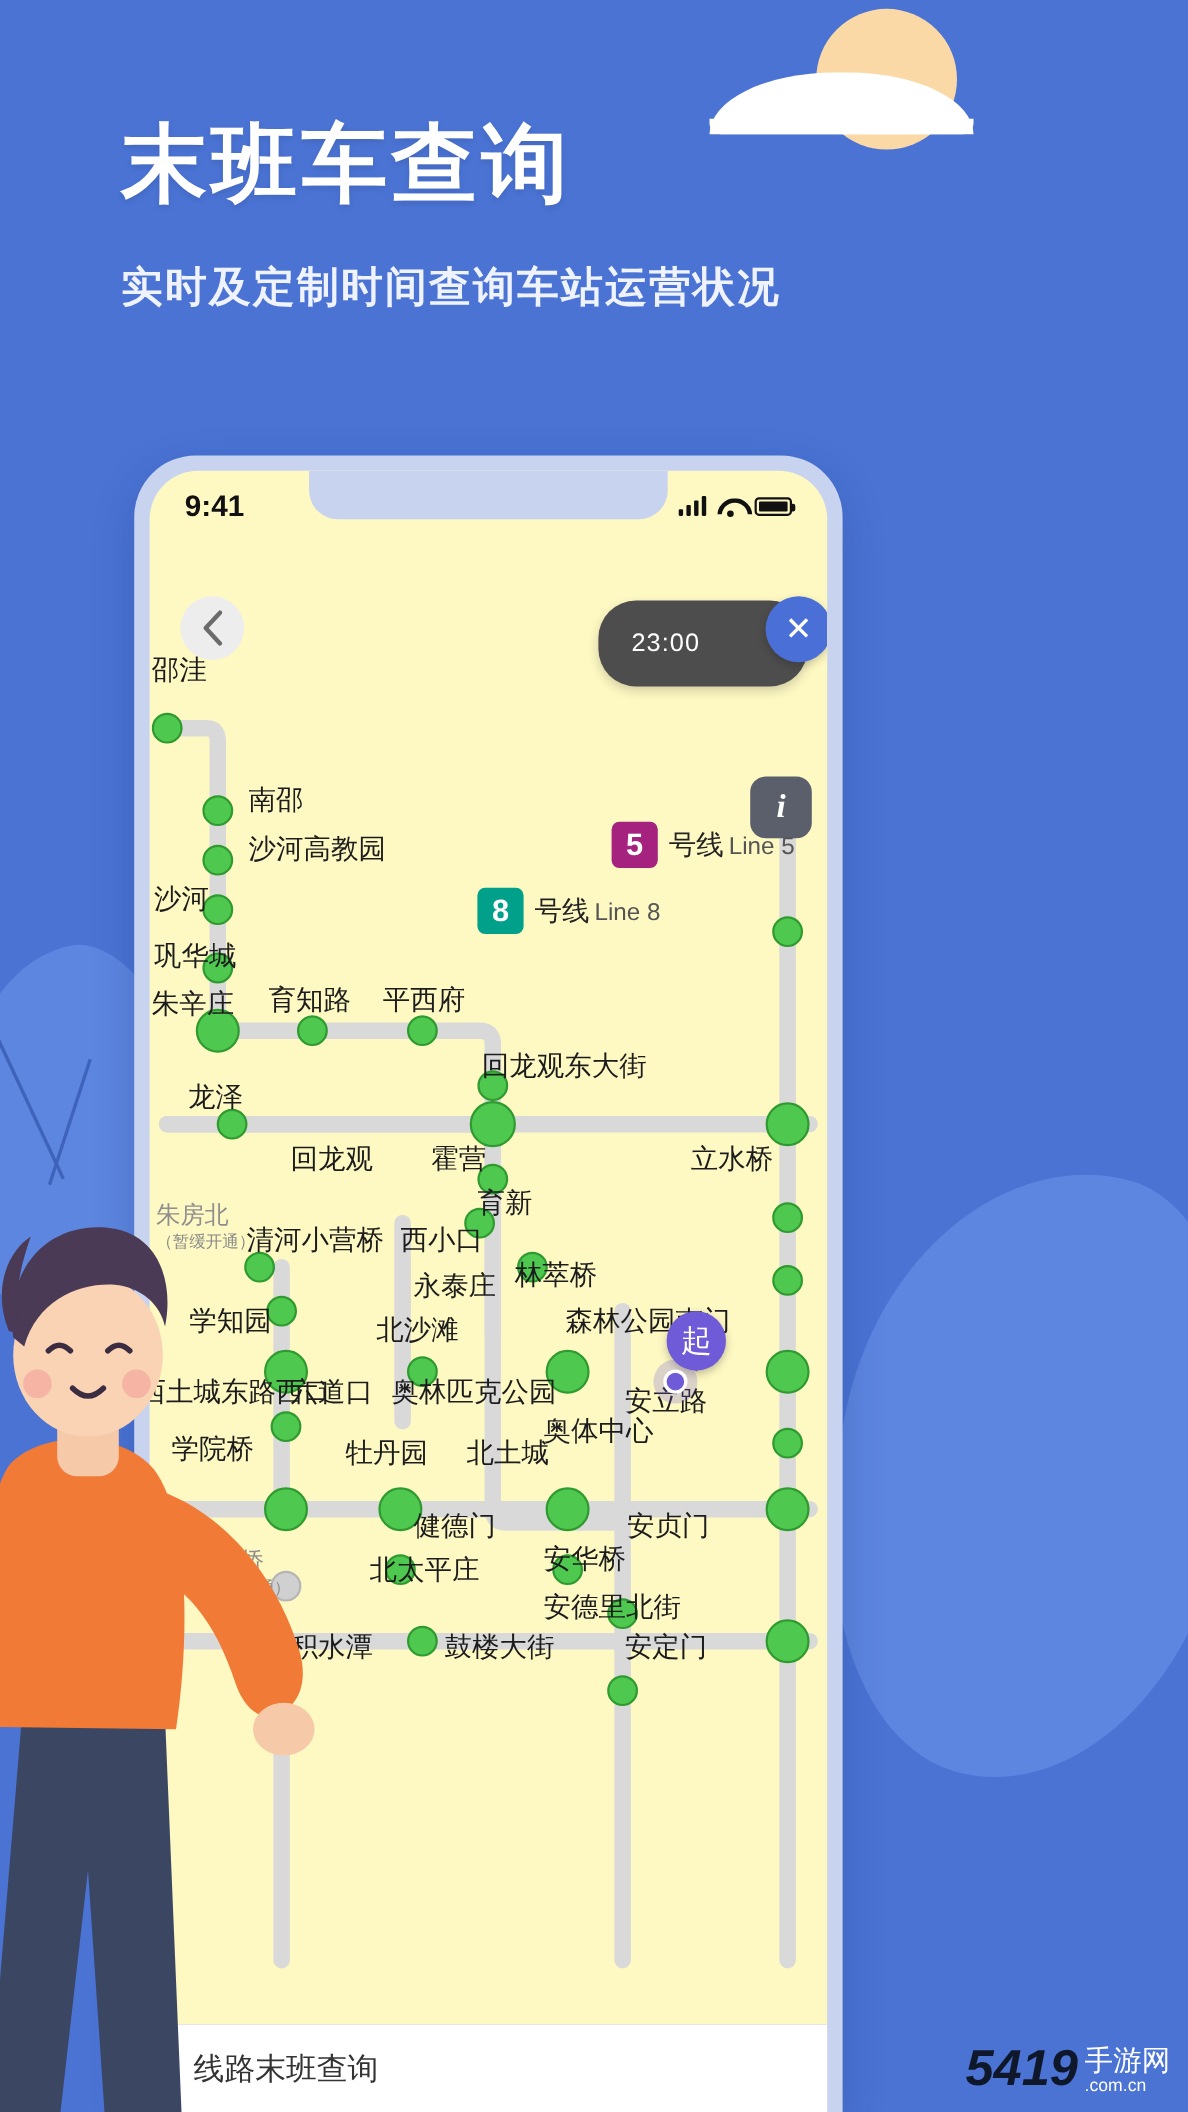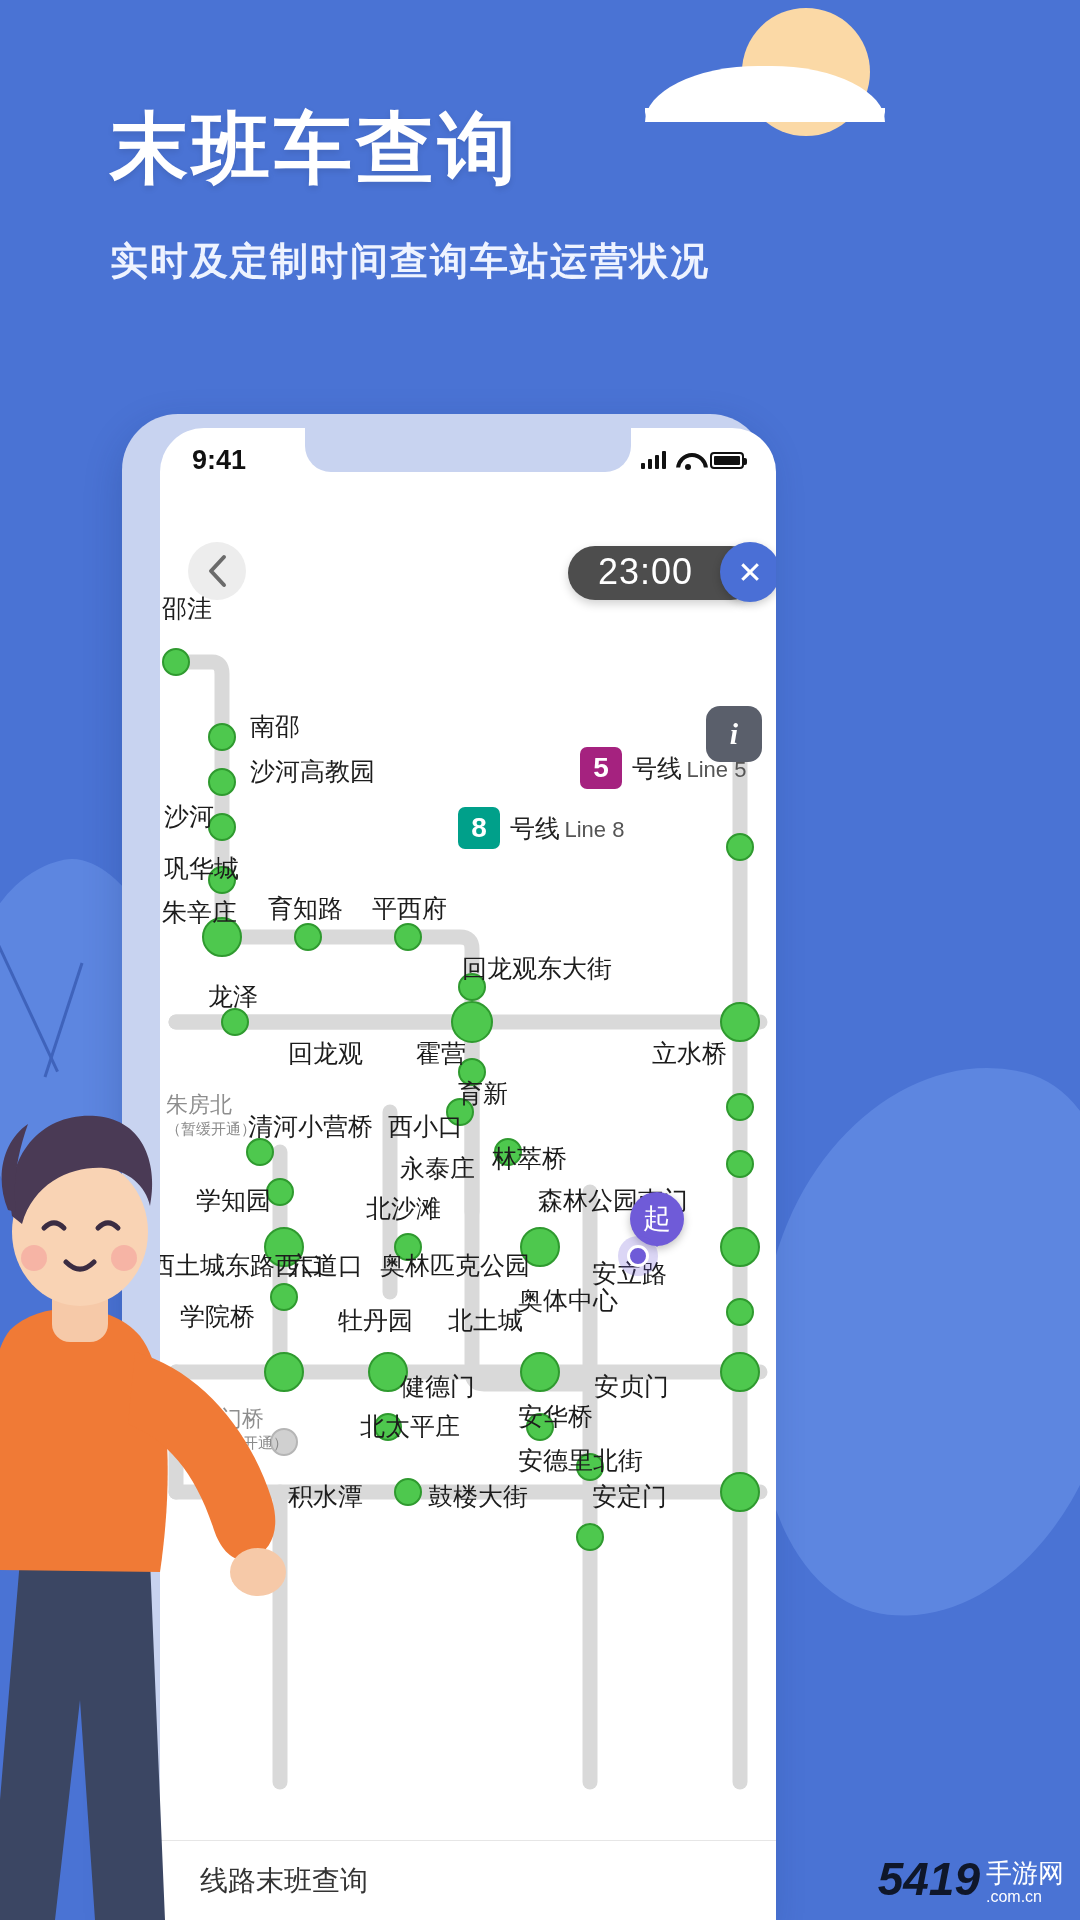--- a/index.html
+++ b/index.html
@@ -75,25 +75,24 @@
   .phone {
     position: absolute; left: 122px; top: 414px;
     width: 644px; height: 1506px;
     background: #c8d3f0;
     border-radius: 56px 56px 0 0;
     padding: 14px 14px 0 14px;
     box-shadow: 0 14px 38px rgba(20,40,100,.22);
   }
   .screen {
     width: 100%; height: 100%;
-    background: #ffffff;
+    background: #fef9c3;
     border-radius: 44px 44px 0 0;
     position: relative;
     overflow: hidden;
-    margin-left: 24px;
   }
   .notch {
     position: absolute; left: 50%; top: 0; transform: translateX(-50%);
     width: 326px; height: 44px;
     background: #c8d3f0;
     border-radius: 0 0 26px 26px;
   }
   .statusbar {
     position: absolute; left: 0; top: 0; width: 100%; height: 64px;
     display: flex; align-items: center; justify-content: space-between;
@@ -136,26 +135,26 @@
   .back-btn {
     position: absolute; left: 28px; top: 50px;
     width: 58px; height: 58px; border-radius: 50%;
     background: #ededed;
     display: flex; align-items: center; justify-content: center;
   }
   .back-btn svg { display:block; }
 
   .time-chip {
     position: absolute; right: 18px; top: 54px;
-    height: 54px; min-width: 190px;
+    height: 78px; min-width: 190px;
     background: #4d4d4d; color: #fff;
     border-radius: 34px;
     display: flex; align-items: center;
     padding: 0 54px 2px 30px;
-    font-size: 36px; letter-spacing: 1px;
+    font-size: 23px; letter-spacing: 1px;
     box-shadow: 0 4px 10px rgba(0,0,0,.18);
   }
   .chip-close {
     position: absolute; right: -4px; top: 50px;
     width: 60px; height: 60px; border-radius: 50%;
     background: #4a6fd6; color: #fff;
     display: flex; align-items: center; justify-content: center;
     font-size: 30px; font-weight: bold;
     box-shadow: 0 3px 8px rgba(0,0,0,.2);
   }
@@ -368,21 +367,21 @@
 
       <div class="sta" style="left:2px;  top:100px;">邵洼</div>
       <div class="sta" style="left:90px; top:218px;">南邵</div>
       <div class="sta" style="left:90px; top:263px;">沙河高教园</div>
       <div class="sta" style="left:4px;  top:308px;">沙河</div>
       <div class="sta" style="left:4px;  top:360px;">巩华城</div>
       <div class="sta" style="left:2px;  top:404px;">朱辛庄</div>
       <div class="sta" style="left:108px;top:400px;">育知路</div>
       <div class="sta" style="left:212px;top:400px;">平西府</div>
       <div class="sta" style="left:302px;top:460px;">回龙观东大街</div>
-      <div class="sta" style="left:48px; top:488px;">龙泽</div>
+      <div class="sta" style="left:35px; top:488px;">龙泽</div>
       <div class="sta" style="left:128px;top:545px;">回龙观</div>
       <div class="sta" style="left:256px;top:545px;">霍营</div>
       <div class="sta" style="left:492px;top:545px;">立水桥</div>
       <div class="sta" style="left:298px;top:585px;">育新</div>
       <div class="sta grey small" style="left:6px; top:598px;">
         <span>朱房北</span>
         <span class="note">（暂缓开通）</span>
       </div>
       <div class="sta" style="left:88px; top:618px;">清河小营桥</div>
       <div class="sta" style="left:228px;top:618px;">西小口</div>

